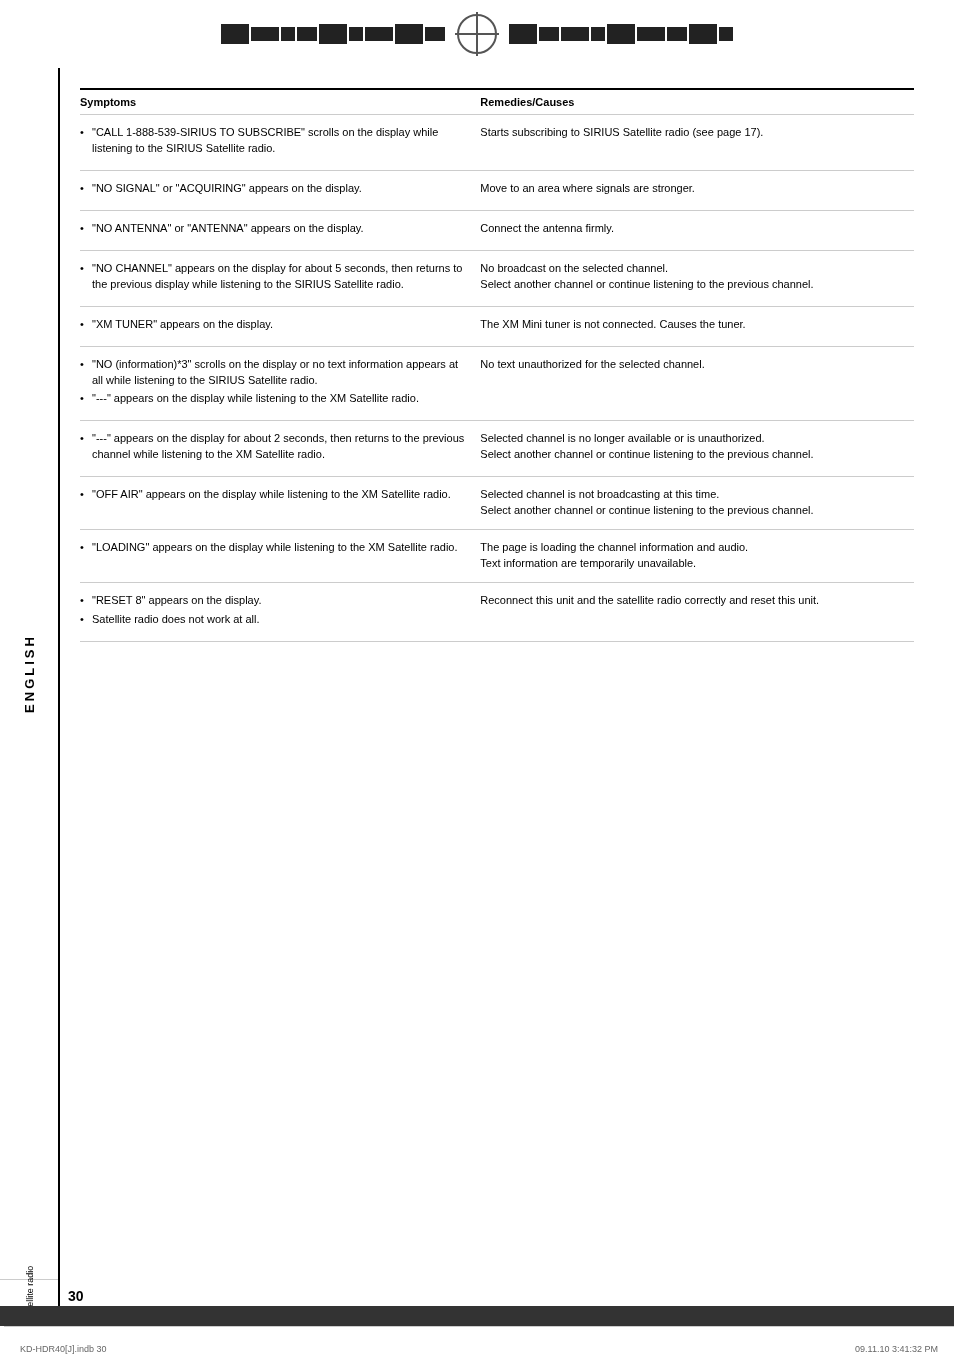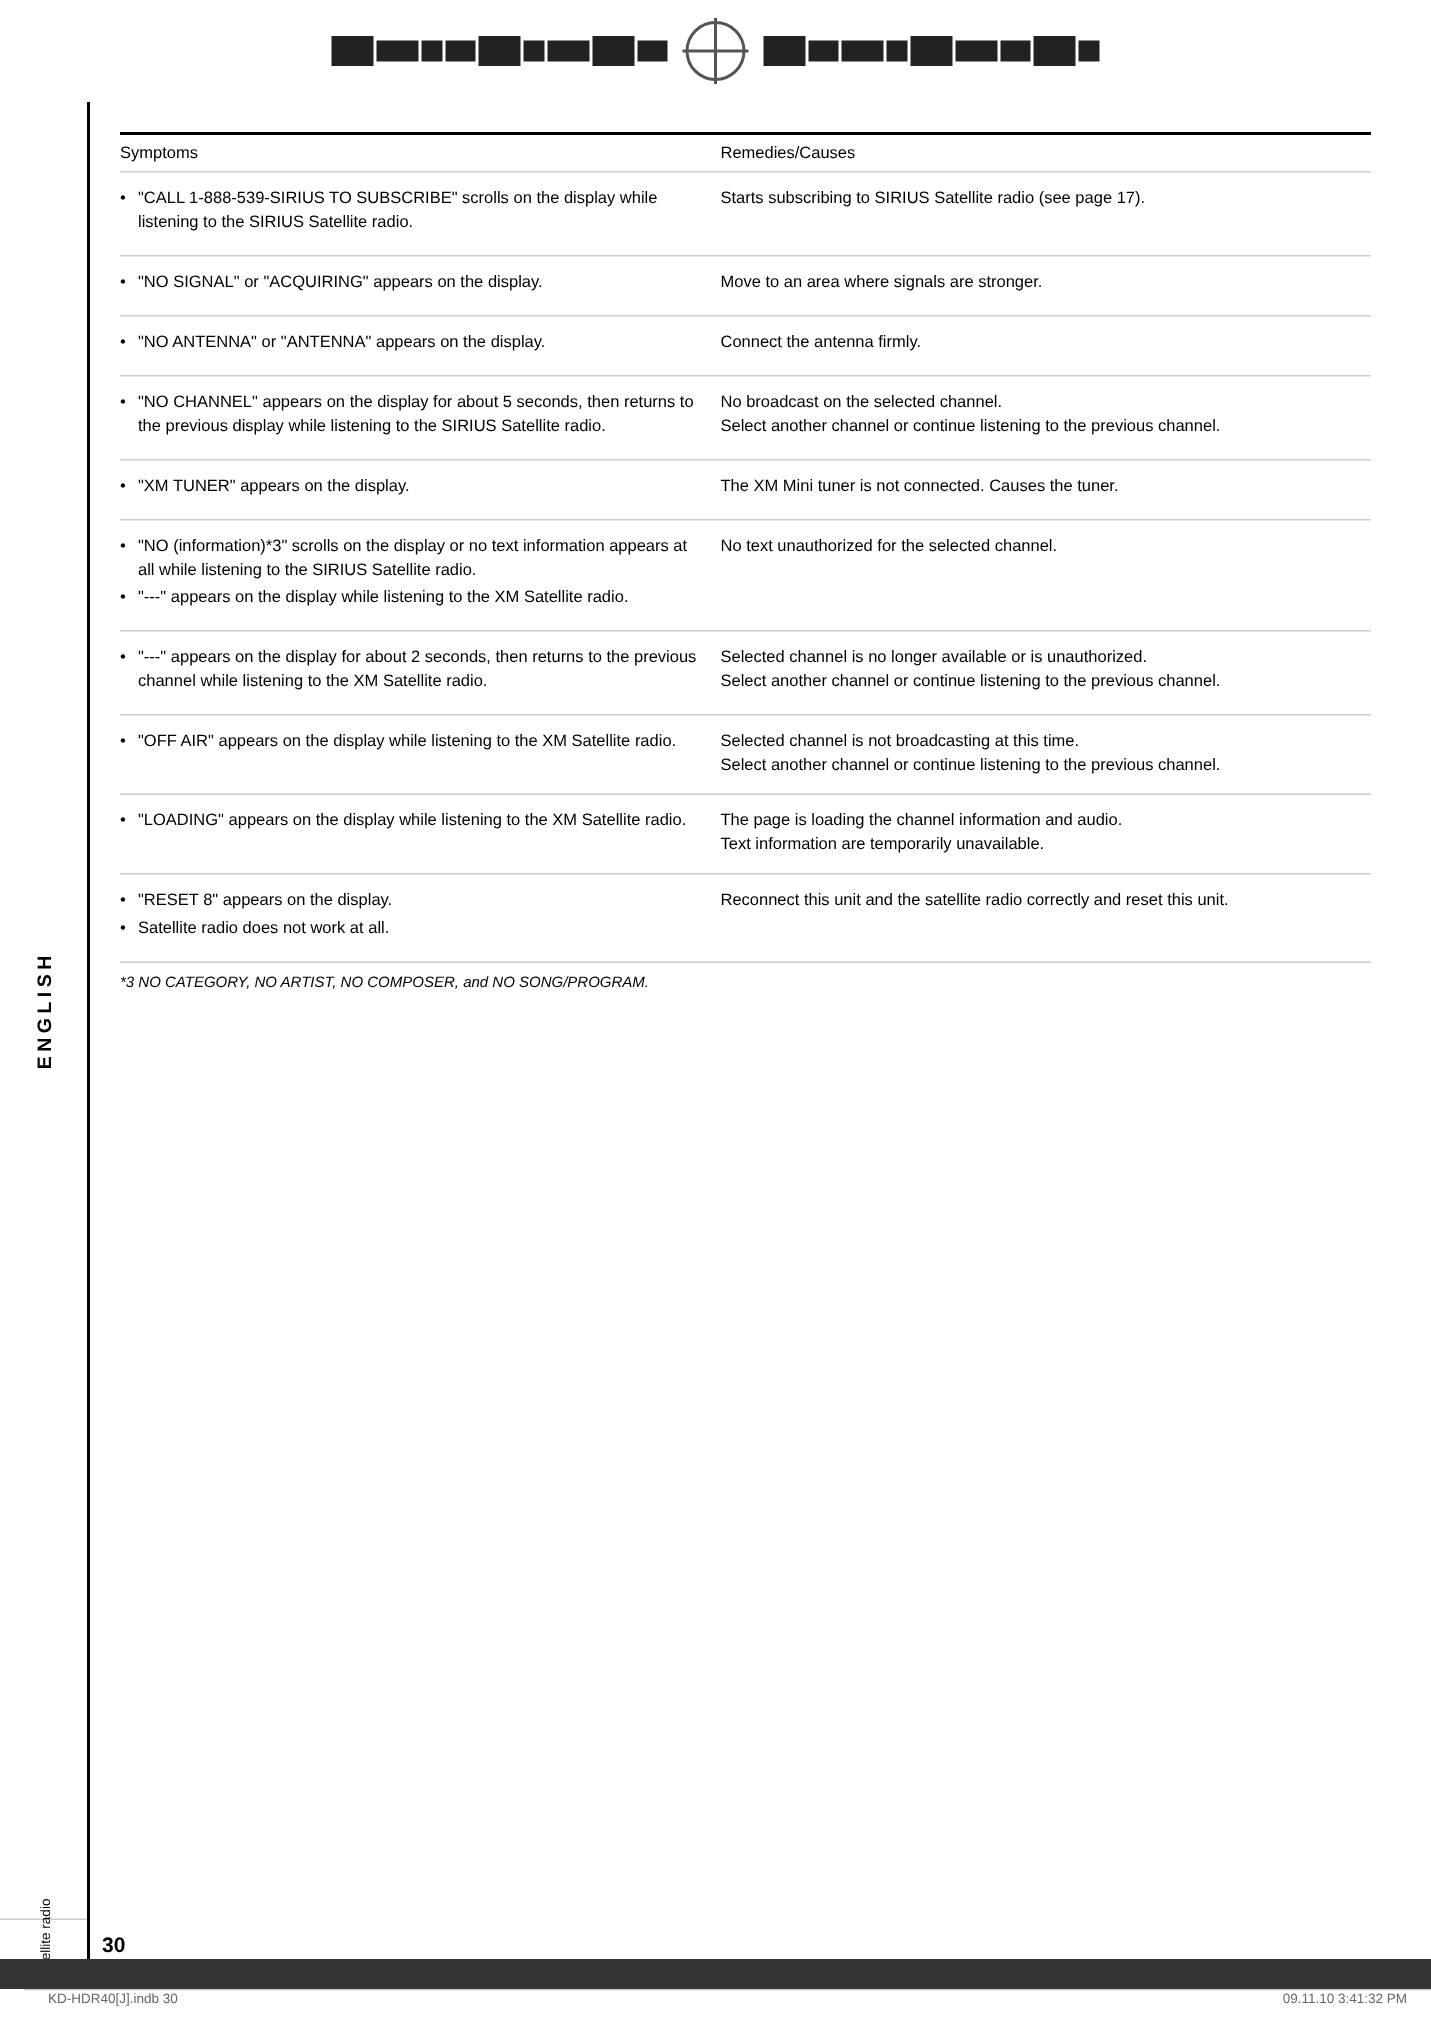--- a/index.html
+++ b/index.html
@@ -21,25 +21,25 @@
       left: 0;
       right: 0;
       height: 20px;
       background: #333;
     }
 
     
     .footer {
       position: absolute;
       bottom: 0;
-      left: 16px;
+      left: 4px;
       right: 0;
       height: 28px;
       display: flex;
-      align-items: flex-start;
+      align-items: flex-end;
       justify-content: space-between;
       padding: 0 16px;
       border-top: 1px solid #ccc;
       font-size: 9px;
       color: #666;
     }
 
     
     .sidebar {
       position: absolute;
@@ -90,21 +90,21 @@
       padding: 20px 24px 10px 20px;
     }
 
     
     .doc-table {
       width: 100%;
       border-collapse: collapse;
     }
     .doc-table th {
       text-align: left;
-      font-weight: normal;
+      font-weight: bold;
       font-size: 11px;
       padding: 6px 8px 6px 0;
       border-top: 2px solid #000;
       border-bottom: 1px solid #ccc;
     }
     .doc-table th:first-child {
       width: 48%;
     }
     .doc-table td {
       vertical-align: top;
@@ -330,21 +330,20 @@
           <td>
             <ul>
               <li>"RESET 8" appears on the display.</li>
               <li>Satellite radio does not work at all.</li>
             </ul>
           </td>
           <td><span>Reconnect this unit and the satellite radio correctly and reset this unit.</span></td>
         </tr>
       </tbody>
   </table>
-  <div class="footnote">*3  NO CATEGORY, NO ARTIST, NO COMPOSER, and NO SONG/PROGRAM.</div>
 </div>
 
 <div class="page-number">30</div>
 
 <div class="bottom-bar"></div>
 
 <div class="footer">
   <span>KD-HDR40[J].indb   30</span>
   <span>09.11.10   3:41:32 PM</span>
 </div>

